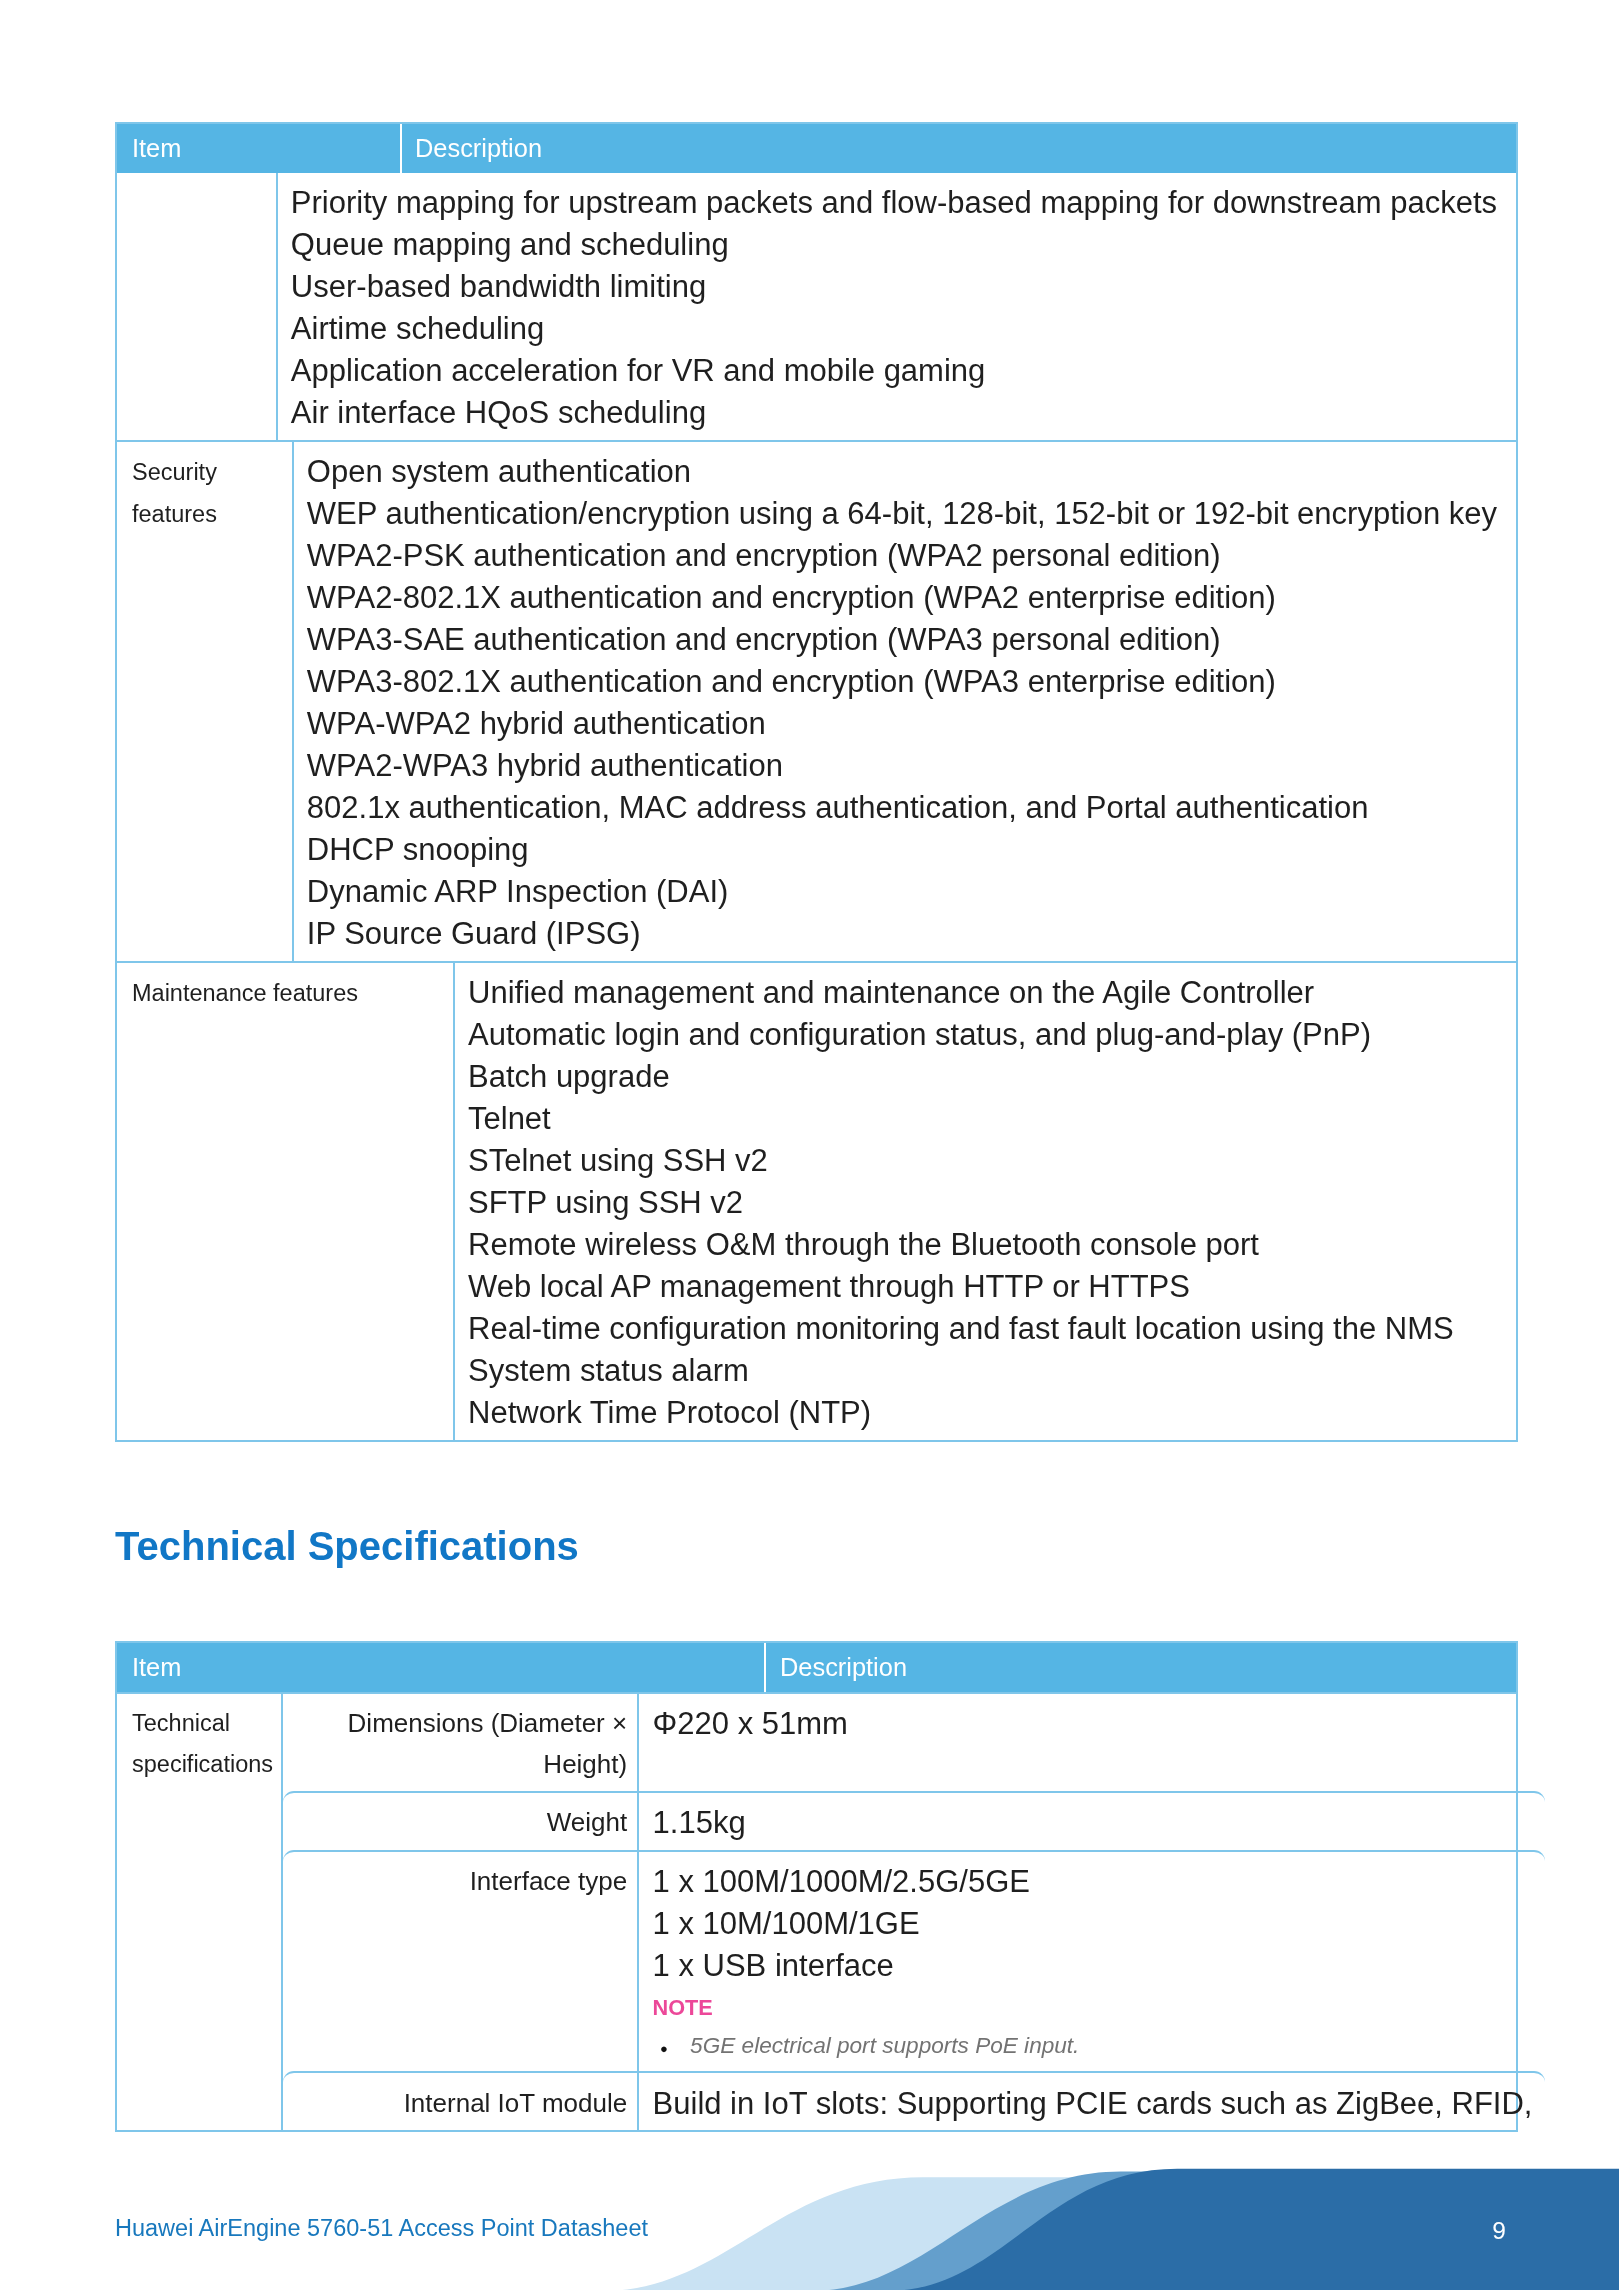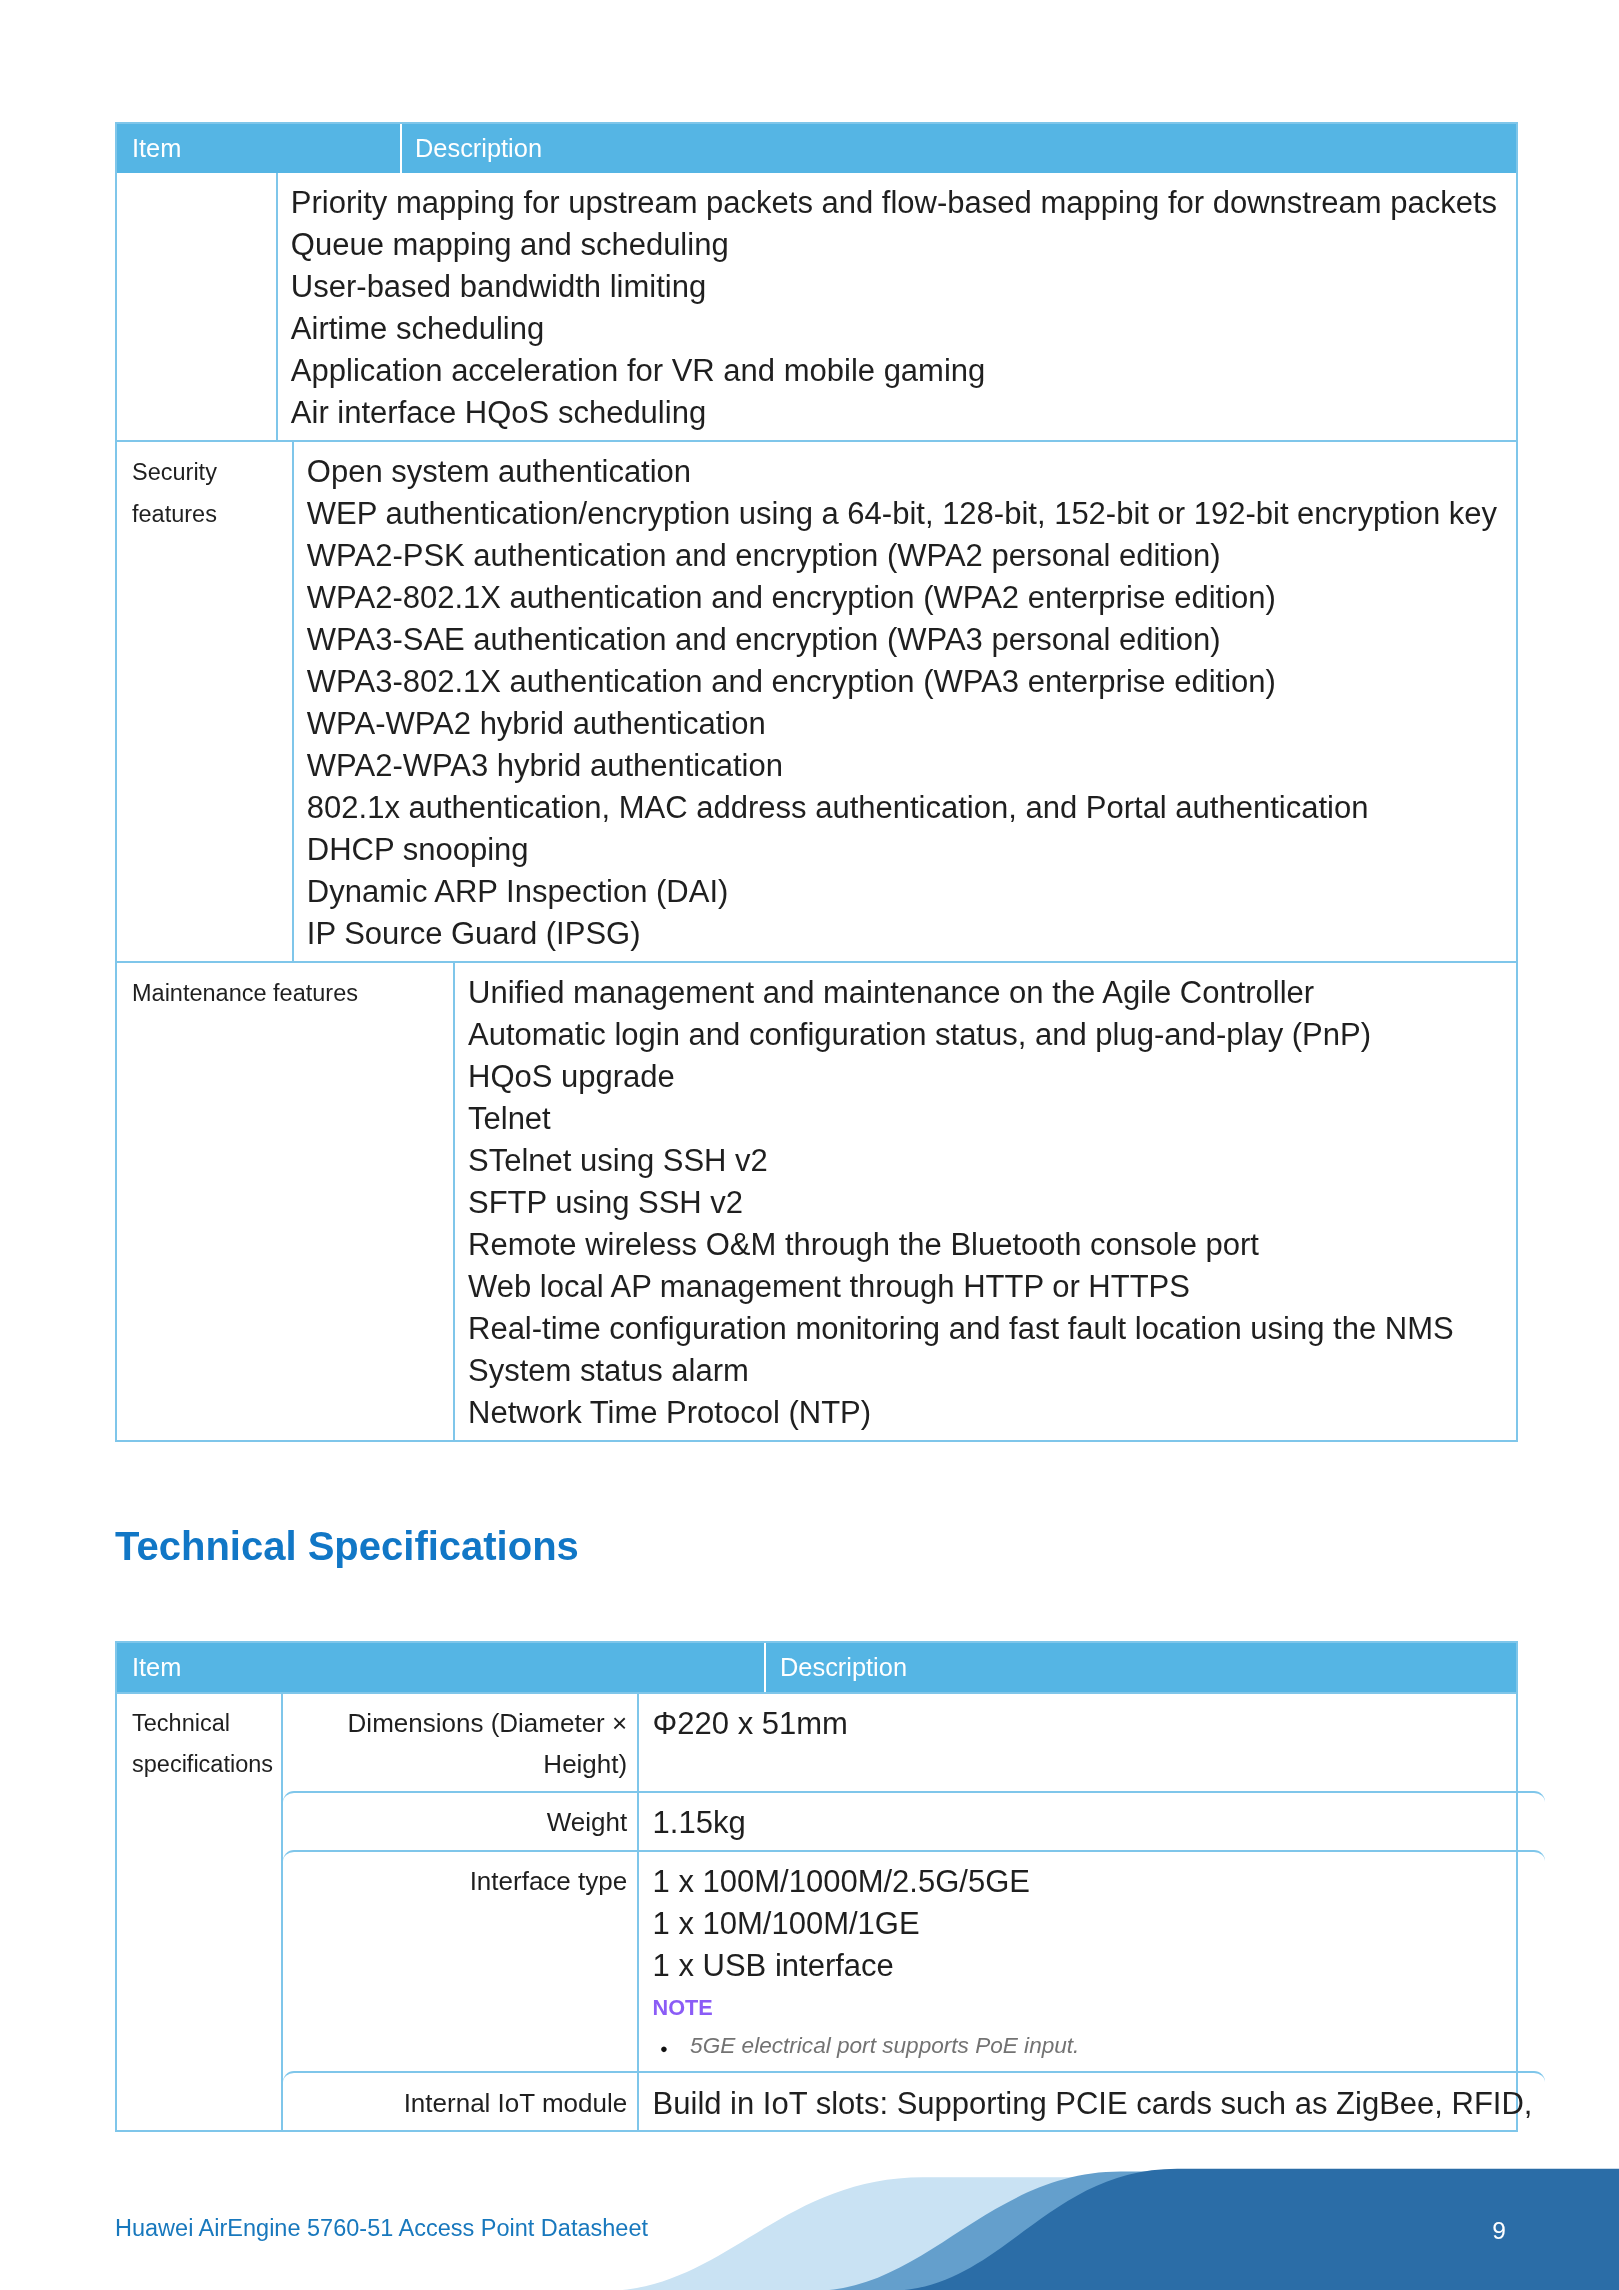--- a/index.html
+++ b/index.html
@@ -30,21 +30,21 @@
   .tbody2{display:flex;border-top:2.8px solid #7fc6ea;}
   .col1{width:290px;box-sizing:border-box;border-right:2.8px solid #7fc6ea;
         padding:9.4px 7.5px 5.6px 15px;font-size:23.5px;line-height:41px;}
   .subrows{flex:1;display:flex;flex-direction:column;}
   .subrow{display:flex;}
   .subrow + .subrow{border-top:2.8px solid #7fc6ea;border-radius:11px;}
   .sublabel{width:354px;box-sizing:border-box;padding:9.4px 9.4px 5.6px 14px;
             font-size:26px;line-height:41px;text-align:right;}
   .subdesc{flex:1;border-left:2.8px solid #7fc6ea;padding:9.4px 13px 5.6px 14px;box-sizing:border-box;}
 
-  .note-title{font-size:21.7px;font-weight:bold;color:#8b5cf6;line-height:32px;margin-top:4.7px;}
+  .note-title{font-size:21.7px;font-weight:bold;color:#ec4899;line-height:32px;margin-top:4.7px;}
   .note-line{display:flex;align-items:baseline;margin-top:4.7px;line-height:34px;}
   .bullet{width:30px;padding-left:7.5px;font-size:13px;color:#111111;flex:none;}
   .note-text{font-style:italic;font-size:22.6px;color:#737373;}
 
   
   #heading{position:absolute;left:115px;top:1524px;margin:0;
            font-size:40px;font-weight:bold;color:#1177c6;letter-spacing:0px;}
 
   
   #doc-title{position:absolute;left:115px;top:2215px;font-size:23.5px;color:#1878bd;}
@@ -91,21 +91,21 @@
         <div class="line">Dynamic ARP Inspection (DAI)</div>
         <div class="line">IP Source Guard (IPSG)</div>
       </div>
     </div>
 
     <div class="trow">
       <div class="td td-item">Maintenance features</div>
       <div class="td td-desc">
         <div class="line">Unified management and maintenance on the Agile Controller</div>
         <div class="line">Automatic login and configuration status, and plug-and-play (PnP)</div>
-        <div class="line">HQoS upgrade</div>
+        <div class="line">Batch upgrade</div>
         <div class="line">Telnet</div>
         <div class="line">STelnet using SSH v2</div>
         <div class="line">SFTP using SSH v2</div>
         <div class="line">Remote wireless O&amp;M through the Bluetooth console port</div>
         <div class="line">Web local AP management through HTTP or HTTPS</div>
         <div class="line">Real-time configuration monitoring and fast fault location using the NMS</div>
         <div class="line">System status alarm</div>
         <div class="line">Network Time Protocol (NTP)</div>
       </div>
     </div>

